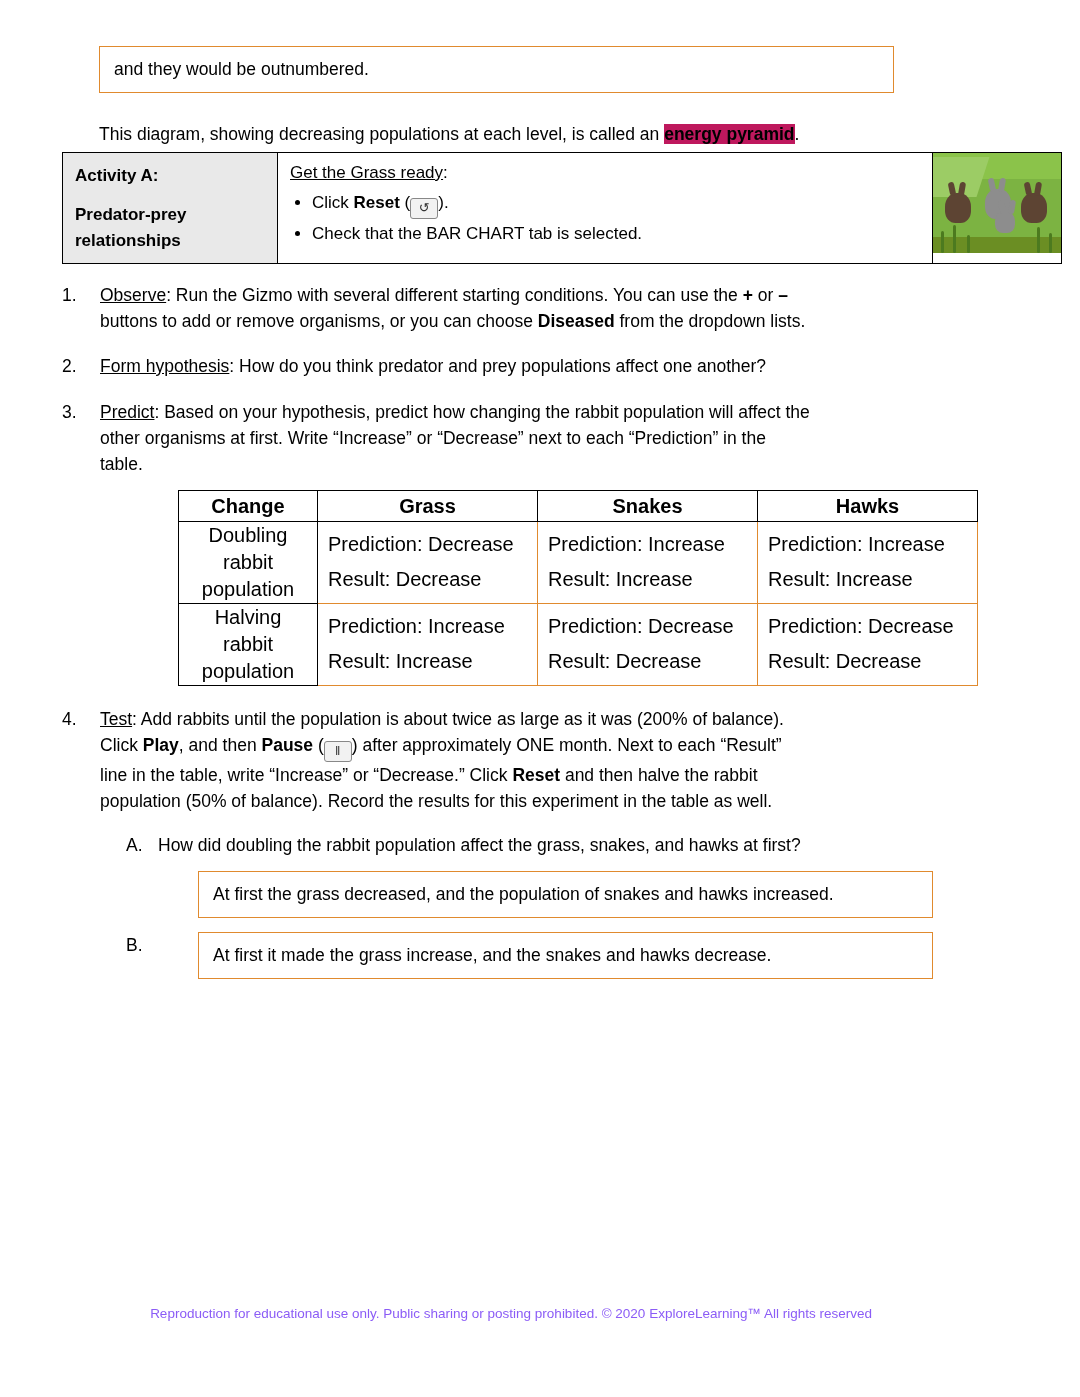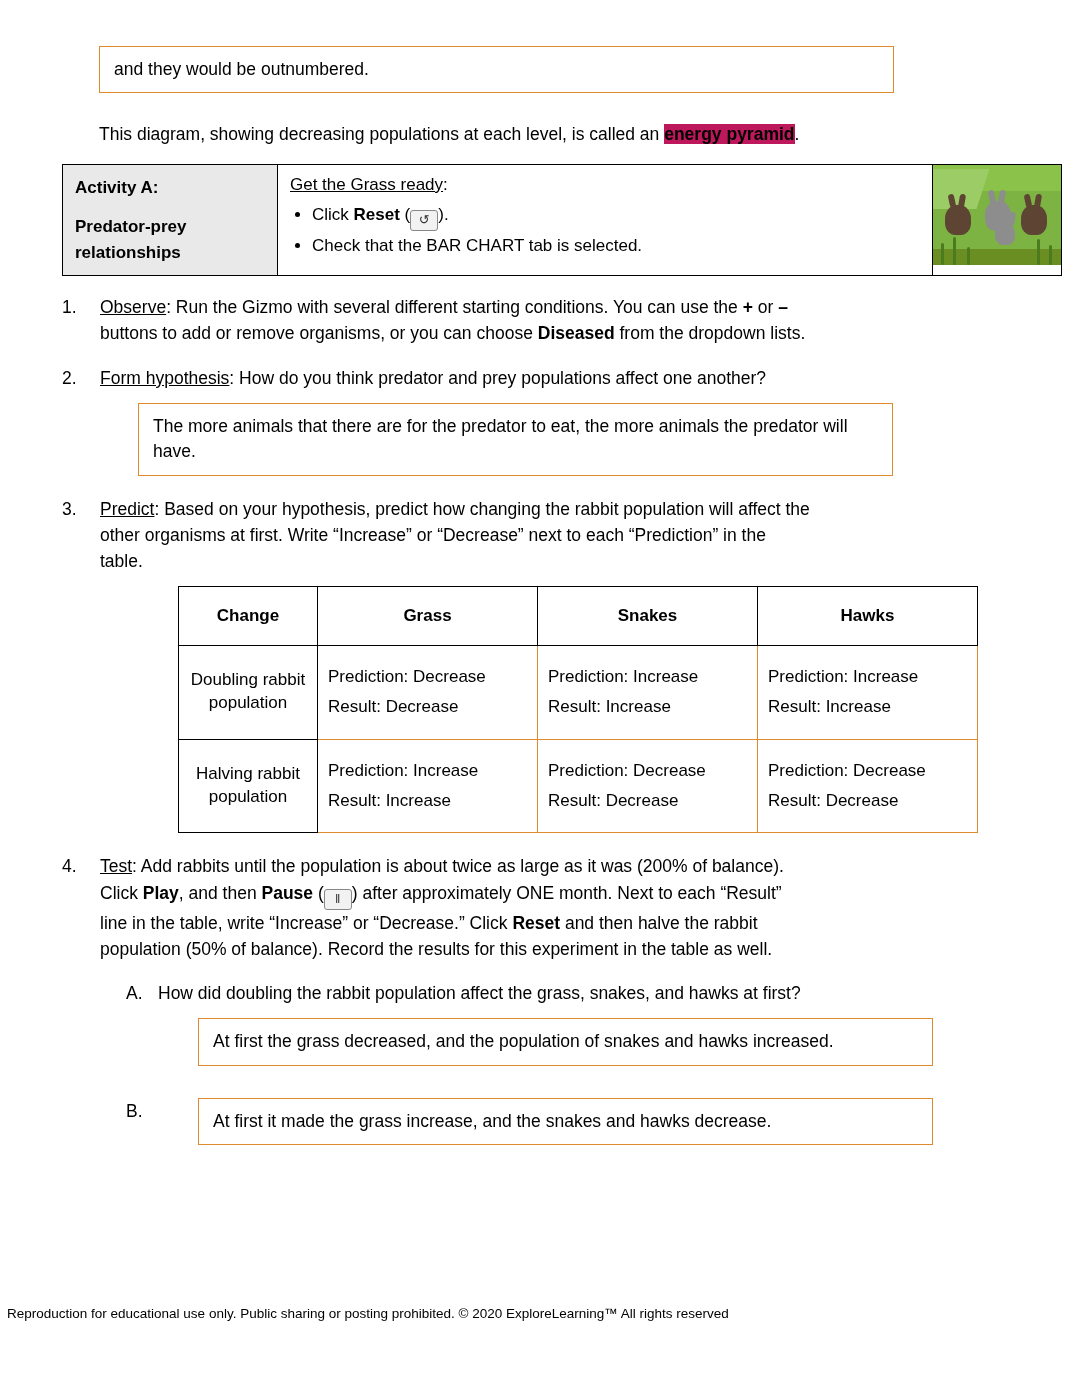--- a/index.html
+++ b/index.html
@@ -42,21 +42,21 @@
   .hl {
     background: #be185d;
   }
   .bold { font-weight: bold; }
   .ul { text-decoration: underline; }
 
   
   .activity {
     border-collapse: collapse;
     width: 952px;
-    margin-top: 16px;
+    margin-top: 4px;
     table-layout: fixed;
   }
   .activity td {
     border: 1.2px solid #000;
     vertical-align: top;
     font-size: 17px;
     padding: 10px 12px;
   }
   .act-left {
     width: 190px;
@@ -109,22 +109,22 @@
   }
   
   .pred {
     border-collapse: collapse;
     margin: 12px 0 0 78px;
     width: 800px;
     table-layout: fixed;
   }
   .pred th, .pred td {
     border: 1.2px solid #e08a2e;
-    font-size: 17px;
-    padding: 16px 10px;
+    font-size: 20px;
+    padding: 0 10px;
   }
   .pred thead th {
     border-color: #000;
     text-align: center;
     font-weight: bold;
   }
   .pred .chcol { width: 118px; }
   .pred td.ch {
     text-align: center;
     border-color: #000;
@@ -137,34 +137,34 @@
 
   ol.sub {
     margin: 10px 0 0 0;
     padding-left: 40px;
     font-size: 17.5px;
     line-height: 1.5;
     list-style-type: upper-alpha;
   }
   ol.sub > li { margin-bottom: 8px; padding-left: 8px;}
   .ab-sub {
-    margin: 12px 0 32px 40px;
+    margin: 12px 0 14px 40px;
     width: 735px;
   }
   .ab-hyp {
     margin: 12px 0 0 38px;
     width: 755px;
   }
   .footer {
     position: absolute;
     left: 7px; right: 0;
     top: 1306px;
-    text-align: left;
+    text-align: right;
     font-size: 13.5px;
-    color: #000000;
+    color: #8b5cf6;
   }
   
   .thumb {
     position: relative;
     width: 100%;
     height: 100px;
     background: #7cb342;
     overflow: hidden;
   }
   .thumb .sky {
@@ -258,21 +258,20 @@
   <ol class="steps" style="list-style:none; padding-left:0;">
 
     <li style="position:relative; padding-left:38px;">
       <span style="position:absolute; left:0;">1.</span>
       <span class="ul">Observe</span><span>: Run the Gizmo with several different starting conditions. You can use the </span><span class="bold">+</span><span> or </span><span class="bold">–</span><span> buttons to add or remove organisms, or you can choose </span><span class="bold">Diseased</span><span> from the dropdown lists.</span>
     </li>
 
     <li style="position:relative; padding-left:38px; margin-top:18px;">
       <span style="position:absolute; left:0;">2.</span>
       <span class="ul">Form hypothesis</span><span>: How do you think predator and prey populations affect one another?</span>
-      <div class="answer-box ab-hyp">The more animals that there are for the predator to eat, the more animals the predator will have.</div>
     </li>
 
     <li style="position:relative; padding-left:38px; margin-top:20px;">
       <span style="position:absolute; left:0;">3.</span>
       <span class="ul">Predict</span><span>: Based on your hypothesis, predict how changing the rabbit population will affect the other organisms at first. Write “Increase” or “Decrease” next to each “Prediction” in the table.</span>
 
       <table class="pred">
         <thead>
           <tr>
             <th class="chcol">Change</th>

